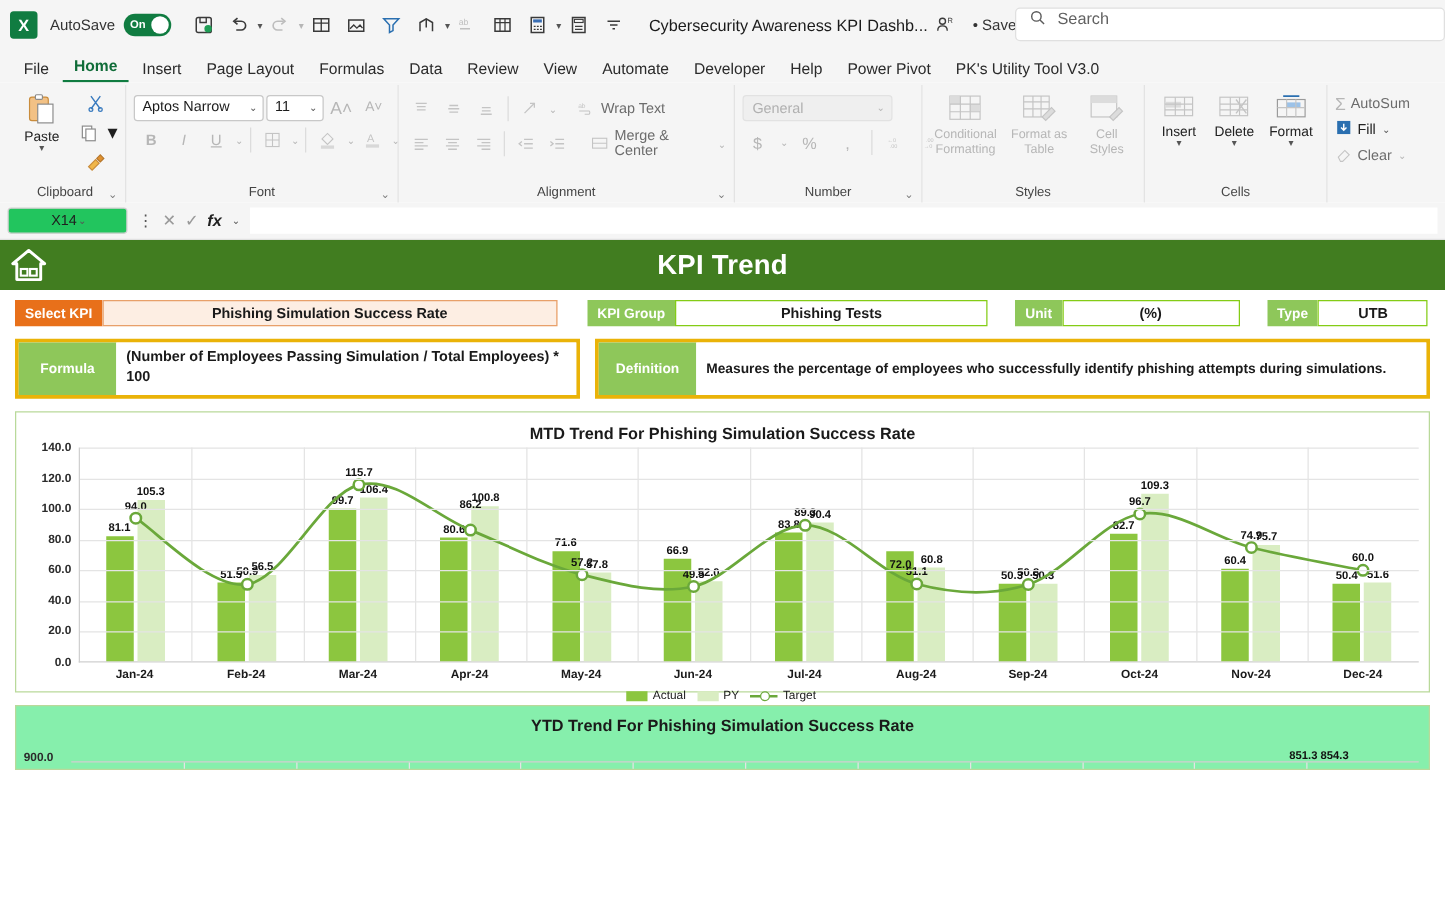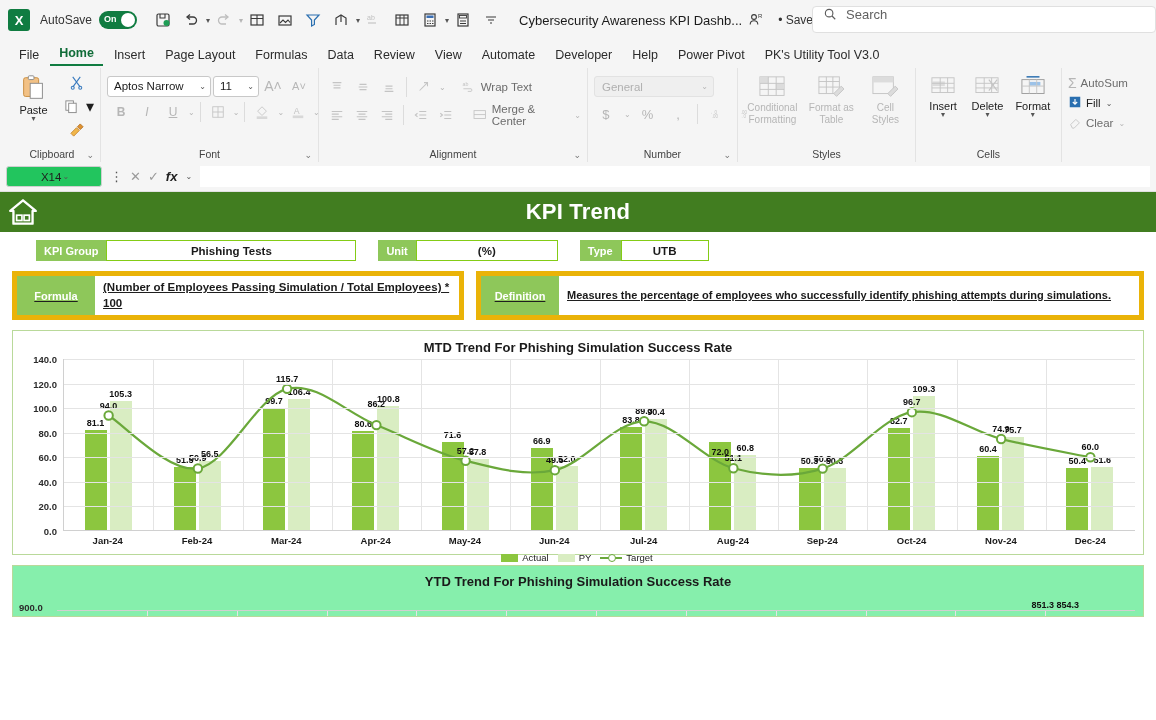--- a/index.html
+++ b/index.html
@@ -72,21 +72,21 @@
   .pill { display:flex; height:21px; align-items:stretch; }
   .pill .lab { display:flex; align-items:center; padding:0 8px; font-size:11px; font-weight:bold; color:#fff; white-space:nowrap; }
   .pill .val { display:flex; align-items:center; justify-content:center; font-size:11.5px; font-weight:bold; color:#1a1a1a; }
 
   .p-orange .lab { background:#e8701a; }
   .p-orange .val { background:#fdeee3; border:1px solid #e8a06a; width:364px; }
   .p-green .lab { background:#8ec75a; }
   .p-green .val { background:#ffffff; border:1px solid #84cc16; }
 
   .metarow { display:flex; padding:10px 12px 0; gap:12px; }
-  .metabox { display:flex; border:5px solid #eab308; min-height:48px;text-decoration:underline; }
+  .metabox { display:flex; border:3px solid #eab308; min-height:48px; }
   .metabox .mlab { width:78px; background:#8ec75a; color:#fff; font-size:11px; font-weight:bold;
                    display:flex; align-items:center; justify-content:center; }
   .metabox .mval { background:#fff; flex:1; display:flex; align-items:center; padding:4px 8px;
                    font-size:11.5px; font-weight:bold; color:#1a1a1a; line-height:1.35; }
 
   .cardwrap { padding:10px 12px 0; }
   .card { border:1px solid #b9d99a; background:#fff; }
   .card-title { text-align:center; font-size:13px; font-weight:bold; color:#1a1a1a; padding:9px 0 4px; }
 
   
@@ -560,20 +560,24 @@
       <svg width="34" height="34" viewBox="0 0 32 32">
           <path d="M16 5L4 15h3v12h18V15h3z" fill="none" stroke="#ffffff" stroke-width="2.2" stroke-linejoin="round"></path>
           <rect x="10" y="19" width="5" height="5" fill="none" stroke="#fff" stroke-width="1.6"></rect>
           <rect x="17" y="19" width="5" height="5" fill="none" stroke="#fff" stroke-width="1.6"></rect>
         </svg>
     </div>
     <h1>KPI Trend</h1>
   </div>
 
   <div class="kpirow">
+    <div class="pill p-orange">
+      <div class="lab">Select KPI</div>
+      <div class="val">Phishing Simulation Success Rate</div>
+    </div>
     <div class="pill p-green" style="margin-left:24px">
       <div class="lab">KPI Group</div>
       <div class="val" style="width:250px">Phishing Tests</div>
     </div>
     <div class="pill p-green" style="margin-left:22px">
       <div class="lab">Unit</div>
       <div class="val" style="width:142px">(%)</div>
     </div>
     <div class="pill p-green" style="margin-left:22px">
       <div class="lab">Type</div>

